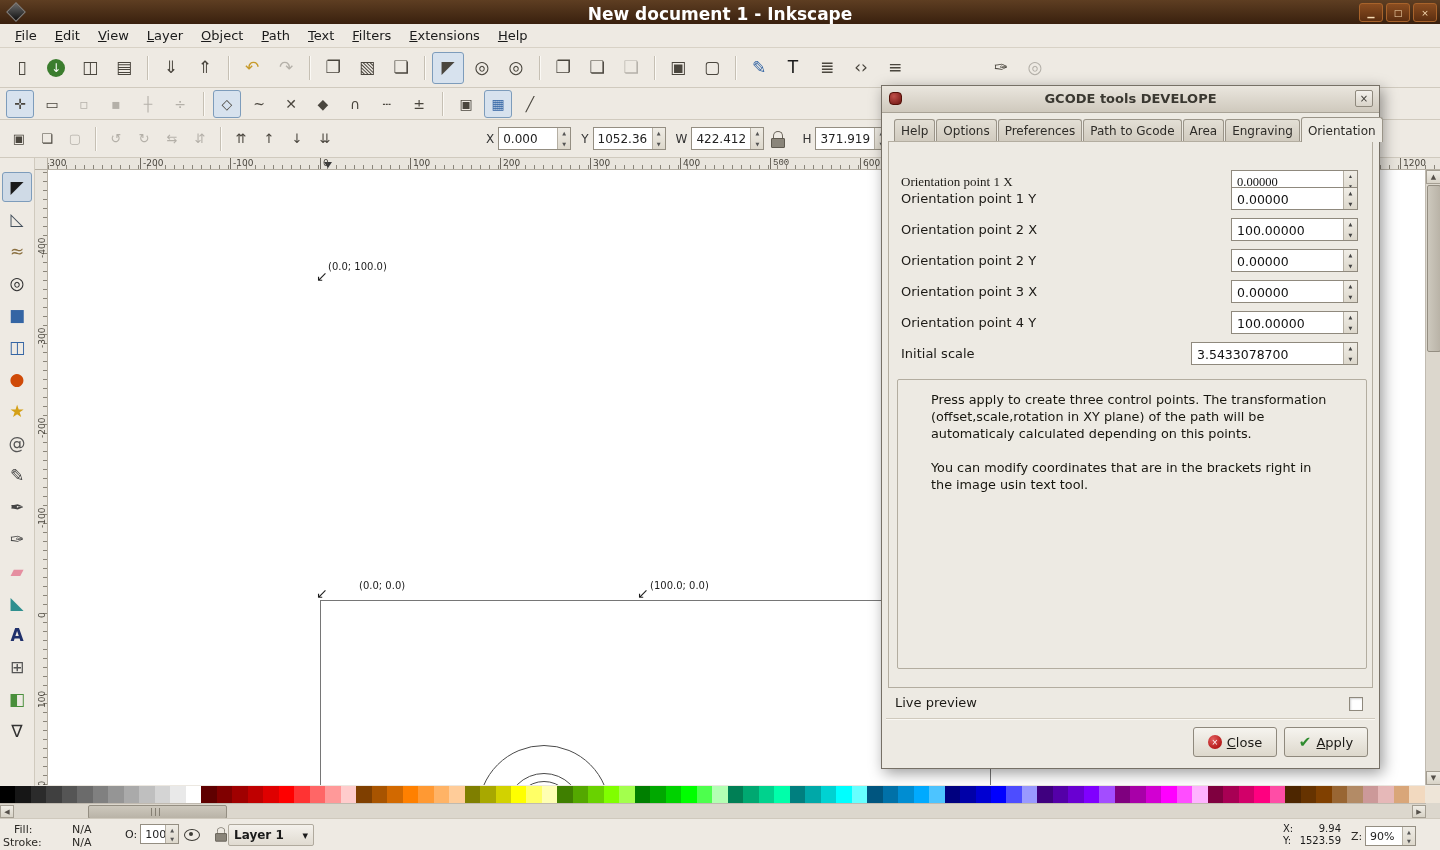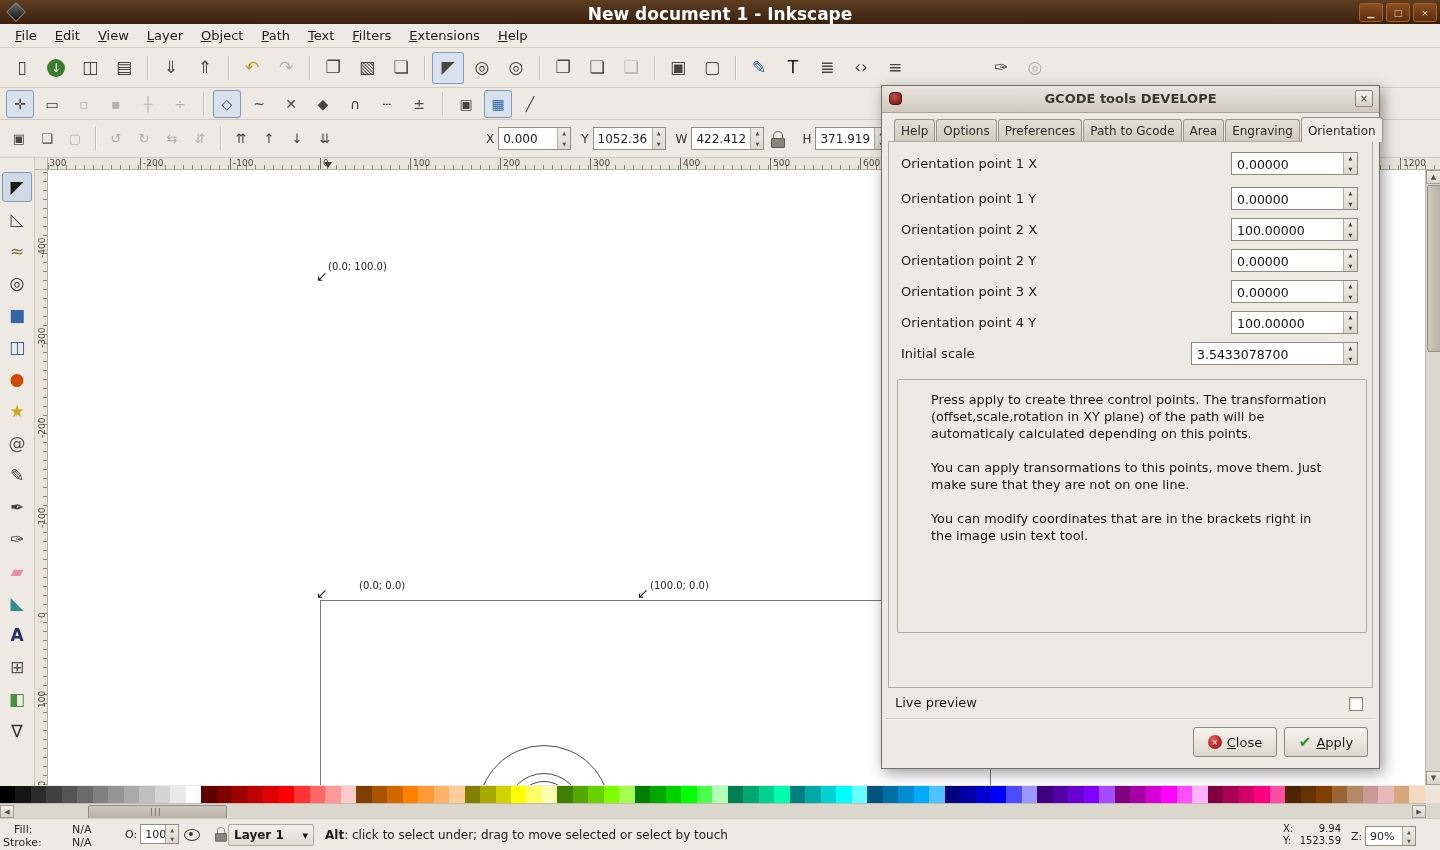--- a/index.html
+++ b/index.html
@@ -131,21 +131,21 @@
         background:linear-gradient(#e3dfd5,#d0cabe);margin-right:1px;color:#2e2c28;white-space:nowrap;}
   .dtab.active{background:#edeae3;padding-top:6px;position:relative;z-index:2;}
   #dlg-note{position:absolute;left:6px;top:55px;right:6px;height:545px;border:1px solid #b3ada0;background:#edeae3;}
   .drow{position:absolute;left:0;width:100%;height:24px;}
   .dlabel{position:absolute;left:19px;top:4px;font-size:13px;color:#1c1a16;}
   .dspin{position:absolute;right:21px;top:0;width:127px;height:23px;border:1px solid #8f897d;background:#fff;box-sizing:border-box;display:flex;}
   .dspin.wide{width:167px;}
   .dval{flex:1;font-size:12.5px;padding:4px 0 0 5px;color:#111;overflow:hidden;white-space:nowrap;}
   .spinbtns{width:13px;border-left:1px solid #b5afa3;background:linear-gradient(#f0ede6,#ddd8cc);display:flex;flex-direction:column;}
   .sb{flex:1;font-size:5px;display:flex;align-items:center;justify-content:center;color:#444;}
-  #dlg-frame{position:absolute;left:15px;top:293px;width:470px;height:254px;border:1px solid #b3ada0;border-radius:2px;
+  #dlg-frame{position:absolute;left:15px;top:293px;width:470px;height:290px;border:1px solid #b3ada0;border-radius:2px;
              box-sizing:border-box;padding:11px 14px 0 33px;}
   .dpar{font-size:12.8px;line-height:17px;color:#17160f;white-space:pre-line;margin:0 0 17px 0;}
   .dpar.mt{margin-top:16px;}
   #dlg-live-label{position:absolute;left:13px;top:609px;font-size:13px;color:#1c1a16;}
   #dlg-live-check{position:absolute;left:467px;top:611px;width:14px;height:14px;background:#fff;border:1px solid #8f897d;
                   box-shadow:inset 1px 1px 2px rgba(0,0,0,.18);box-sizing:border-box;}
   #dlg-sep{position:absolute;left:4px;right:4px;top:632px;height:1px;background:#cfc9bd;box-shadow:0 1px 0 #faf8f4;}
   .dlg-btn{position:absolute;top:641px;width:84px;height:30px;border:1px solid #8f897d;border-radius:3px;
            background:linear-gradient(#f6f4ef,#ddd8cc);display:flex;align-items:center;justify-content:center;gap:5px;
            font-size:13px;color:#1c1a16;box-sizing:border-box;}
@@ -410,21 +410,21 @@
       <div class="ticks"></div>
       <div id="hruler-marker"></div>
       <div class="hrl" style="left: -5px;">-300</div>
       <div class="hrl" style="left: 92px;">-200</div>
       <div class="hrl" style="left: 182px;">-100</div>
       <div class="hrl" style="left: 272px;">0</div>
       <div class="hrl" style="left: 362px;">100</div>
       <div class="hrl" style="left: 452px;">200</div>
       <div class="hrl" style="left: 542px;">300</div>
       <div class="hrl" style="left: 632px;">400</div>
-      <div class="hrl" style="left: 722px;">500</div>
+      <div class="hrl" style="left: 722px; font-family: Liberation Mono, monospace;">500</div>
       <div class="hrl" style="left: 812px;">600</div>
       <div class="hrl" style="left: 1352px;">1200</div>
     </div>
   <div id="vruler">
       <div class="ticks"></div>
       <div class="vrl" style="top: 88px;">-400</div>
       <div class="vrl" style="top: 178px;">-300</div>
       <div class="vrl" style="top: 268px;">-200</div>
       <div class="vrl" style="top: 358px;">-100</div>
       <div class="vrl" style="top: 448px;">0</div>
@@ -634,21 +634,20 @@
         <span class="pupil"></span>
       </span>
     <span class="lock" id="st-lock">
         <span class="shackle"></span>
         <span class="lockbody"></span>
       </span>
     <div id="layer-combo">
       <span class="name">Layer 1</span>
       <span>▾</span>
     </div>
-    <span id="status-msg"><b>Alt</b><span>: click to select under; drag to move selected or select by touch</span></span>
     <div id="coords">
       <div class="coord-line">
           <span>X:</span>
           <span>9.94</span>
         </div>
       <div class="coord-line">
           <span>Y:</span>
           <span>1523.59</span>
         </div>
     </div>
@@ -674,21 +673,21 @@
         <div class="dtab">Help</div>
         <div class="dtab">Options</div>
         <div class="dtab">Preferences</div>
         <div class="dtab">Path to Gcode</div>
         <div class="dtab">Area</div>
         <div class="dtab">Engraving</div>
         <div class="dtab active">Orientation</div>
       </div>
     <div id="dlg-note"></div>
     <div id="dlg-fields">
-        <div class="drow" style="top: 66px;">
+        <div class="drow" style="top: 84px; font-family: Liberation Serif, serif;">
           <div class="dlabel">Orientation point 1 X</div>
           <div class="dspin">
             <div class="dval">0.00000</div>
             <div class="spinbtns">
               <div class="sb">▲</div>
               <div class="sb">▼</div>
             </div>
           </div>
         </div>
         <div class="drow" style="top: 101px;">
@@ -749,22 +748,20 @@
               <div class="sb">▲</div>
               <div class="sb">▼</div>
             </div>
           </div>
         </div>
       </div>
     <div id="dlg-frame">
       <div class="dpar">Press apply to create three control points. The transformation
 (offset,scale,rotation in XY plane) of the path will be
 automaticaly calculated depending on this points.</div>
-      <div class="dpar">You can apply transormations to this points, move them. Just
-make sure that they are not on one line.</div>
       <div class="dpar">You can modify coordinates that are in the brackets right in
 the image usin text tool.</div>
     </div>
     <div id="dlg-live-label">Live preview</div>
     <div id="dlg-live-check"></div>
     <div id="dlg-sep"></div>
     <div id="btn-close" class="dlg-btn">
       <span class="btn-close-icon">×</span>
       <span><u>C</u>lose</span>
     </div>

